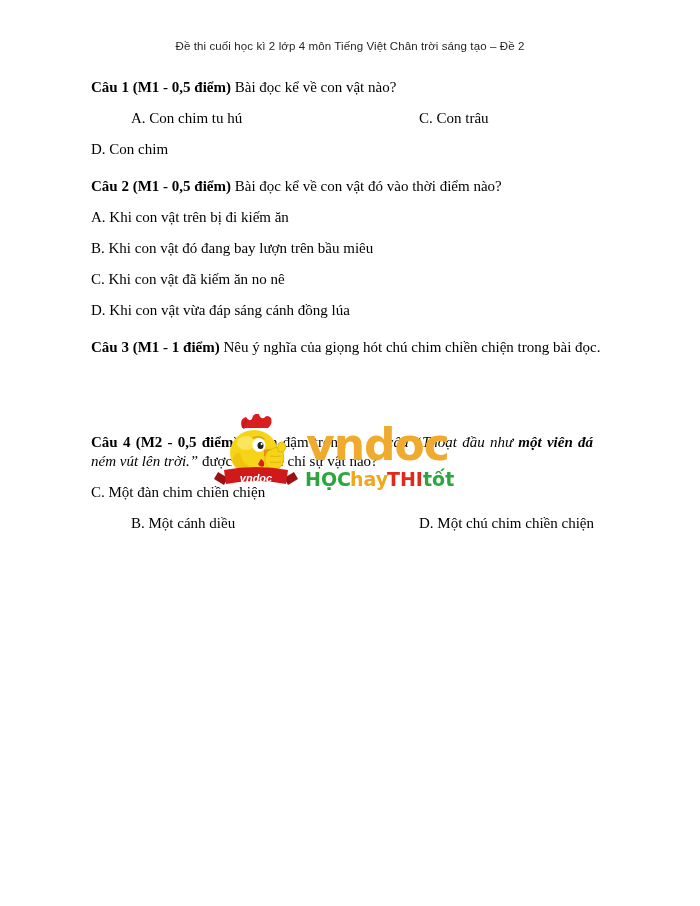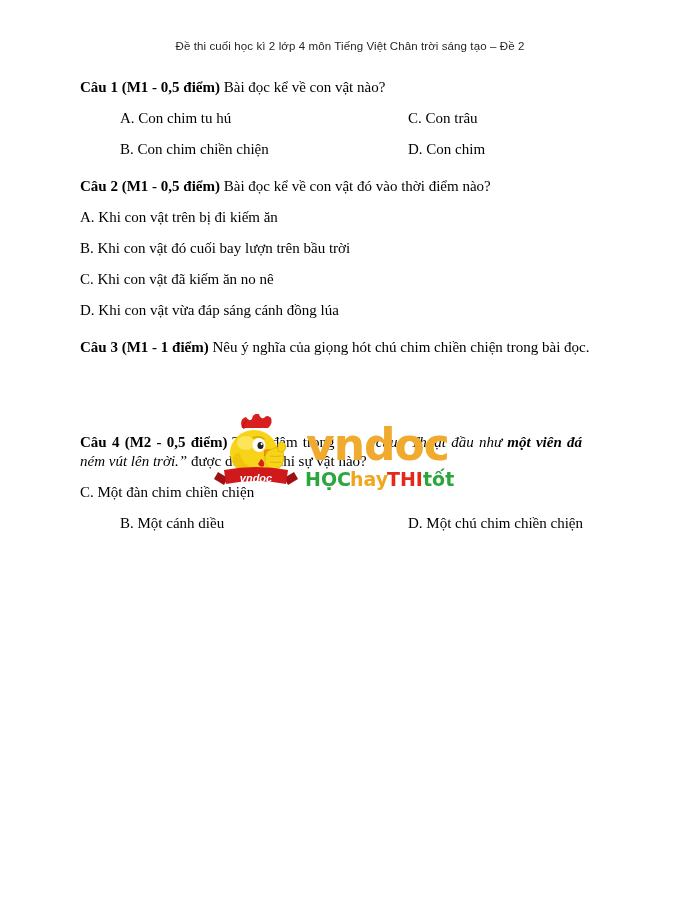--- a/index.html
+++ b/index.html
@@ -28,21 +28,21 @@
     font-size: 11.5px;
     line-height: 16px;
     color: #231f20;
     letter-spacing: 0.1px;
   }
 
   
   .doc-body {
     position: absolute;
     top: 78px;
-    left: 80px;
+    left: 91px;
     width: 538px;
   }
 
   .q-block { margin: 0 0 0 0; }
 
   .q-text {
     font-size: 15px;
     line-height: 19px;
     text-align: justify;
     margin: 0 0 12px 0;
@@ -111,33 +111,32 @@
 
   <div class="q-block">
     <p class="q-text">
       <span class="q-label">Câu 1 (M1 - 0,5 điểm)</span><span> Bài đọc kể về con vật nào?</span>
     </p>
     <div class="opt-row">
       <div class="opt col-a">A. Con chim tu hú</div>
       <div class="opt col-b">C. Con trâu</div>
     </div>
     <div class="opt-row">
-      <div class="opt col-a">B. Con chim chiền chiện</div>
       <div class="opt col-b">D. Con chim</div>
     </div>
   </div>
 
   <div class="sp-6"></div>
 
   <div class="q-block">
     <p class="q-text">
       <span class="q-label">Câu 2 (M1 - 0,5 điểm)</span><span> Bài đọc kể về con vật đó vào thời điểm nào?</span>
     </p>
     <div class="opt-single">A. Khi con vật trên bị đi kiếm ăn</div>
-    <div class="opt-single">B. Khi con vật đó cuối bay lượn trên bầu trời</div>
+    <div class="opt-single">B. Khi con vật đó đang bay lượn trên bầu miêu</div>
     <div class="opt-single">C. Khi con vật đã kiếm ăn no nê</div>
     <div class="opt-single">D. Khi con vật vừa đáp sáng cánh đồng lúa</div>
   </div>
 
   <div class="sp-6"></div>
 
   <div class="q-block">
     <p class="q-text">
       <span class="q-label">Câu 3 (M1 - 1 điểm)</span><span> Nêu ý nghĩa của giọng hót chú chim chiền chiện trong bài đọc.</span>
     </p>

